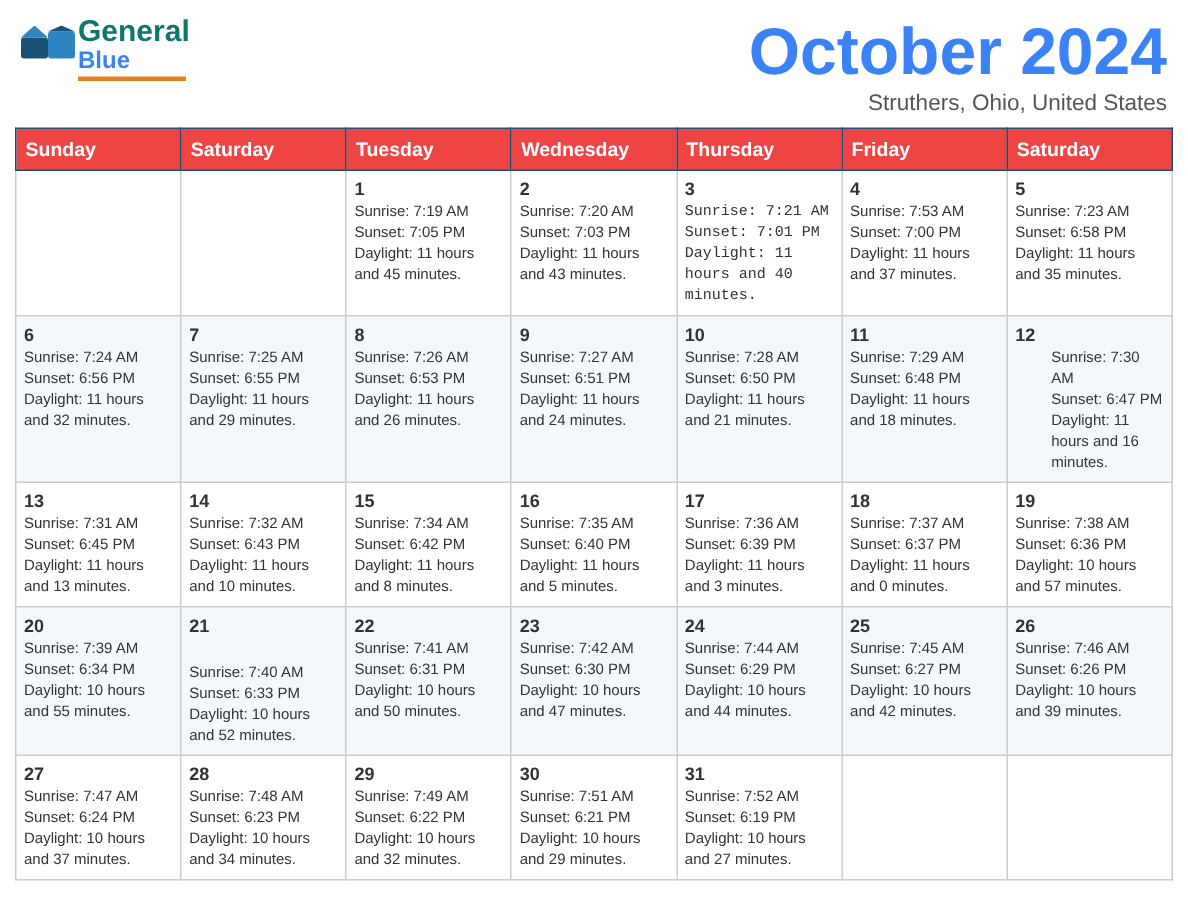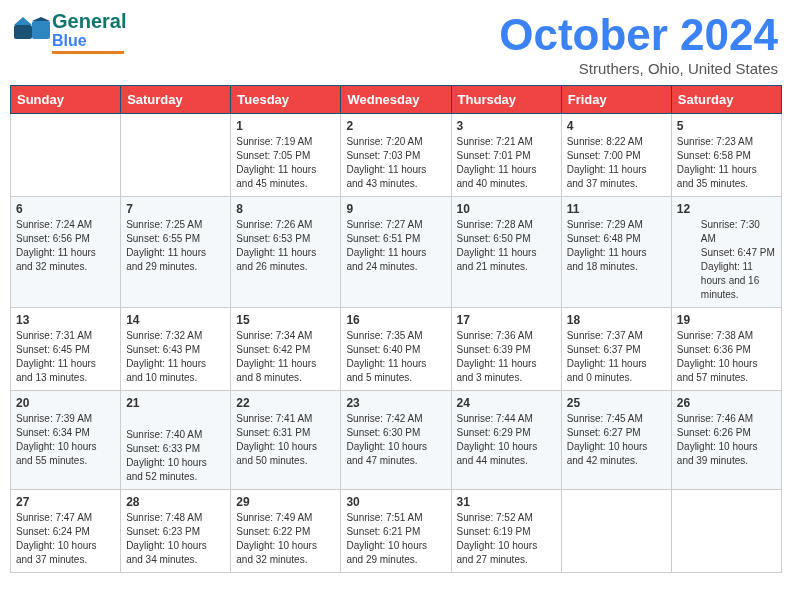--- a/index.html
+++ b/index.html
@@ -122,27 +122,27 @@
 Daylight: 11 hours and 45 minutes.</div>
         </td>
         <td>
           <div class="day-num">2</div>
           <div class="cell-content" style="white-space: pre-wrap;">Sunrise: 7:20 AM
 Sunset: 7:03 PM
 Daylight: 11 hours and 43 minutes.</div>
         </td>
         <td>
           <div class="day-num">3</div>
-          <div class="cell-content" style="white-space: pre-wrap;">Sunrise: 7:21 AM
+          <div class="cell-content" style="white-space: pre-wrap; font-family: Liberation Mono, monospace;">Sunrise: 7:21 AM
 Sunset: 7:01 PM
 Daylight: 11 hours and 40 minutes.</div>
         </td>
         <td>
           <div class="day-num">4</div>
-          <div class="cell-content" style="white-space: pre-wrap;">Sunrise: 8:22 AM
+          <div class="cell-content" style="white-space: pre-wrap;">Sunrise: 7:53 AM
 Sunset: 7:00 PM
 Daylight: 11 hours and 37 minutes.</div>
         </td>
         <td>
           <div class="day-num">5</div>
           <div class="cell-content" style="white-space: pre-wrap;">Sunrise: 7:23 AM
 Sunset: 6:58 PM
 Daylight: 11 hours and 35 minutes.</div>
         </td>
       </tr>

